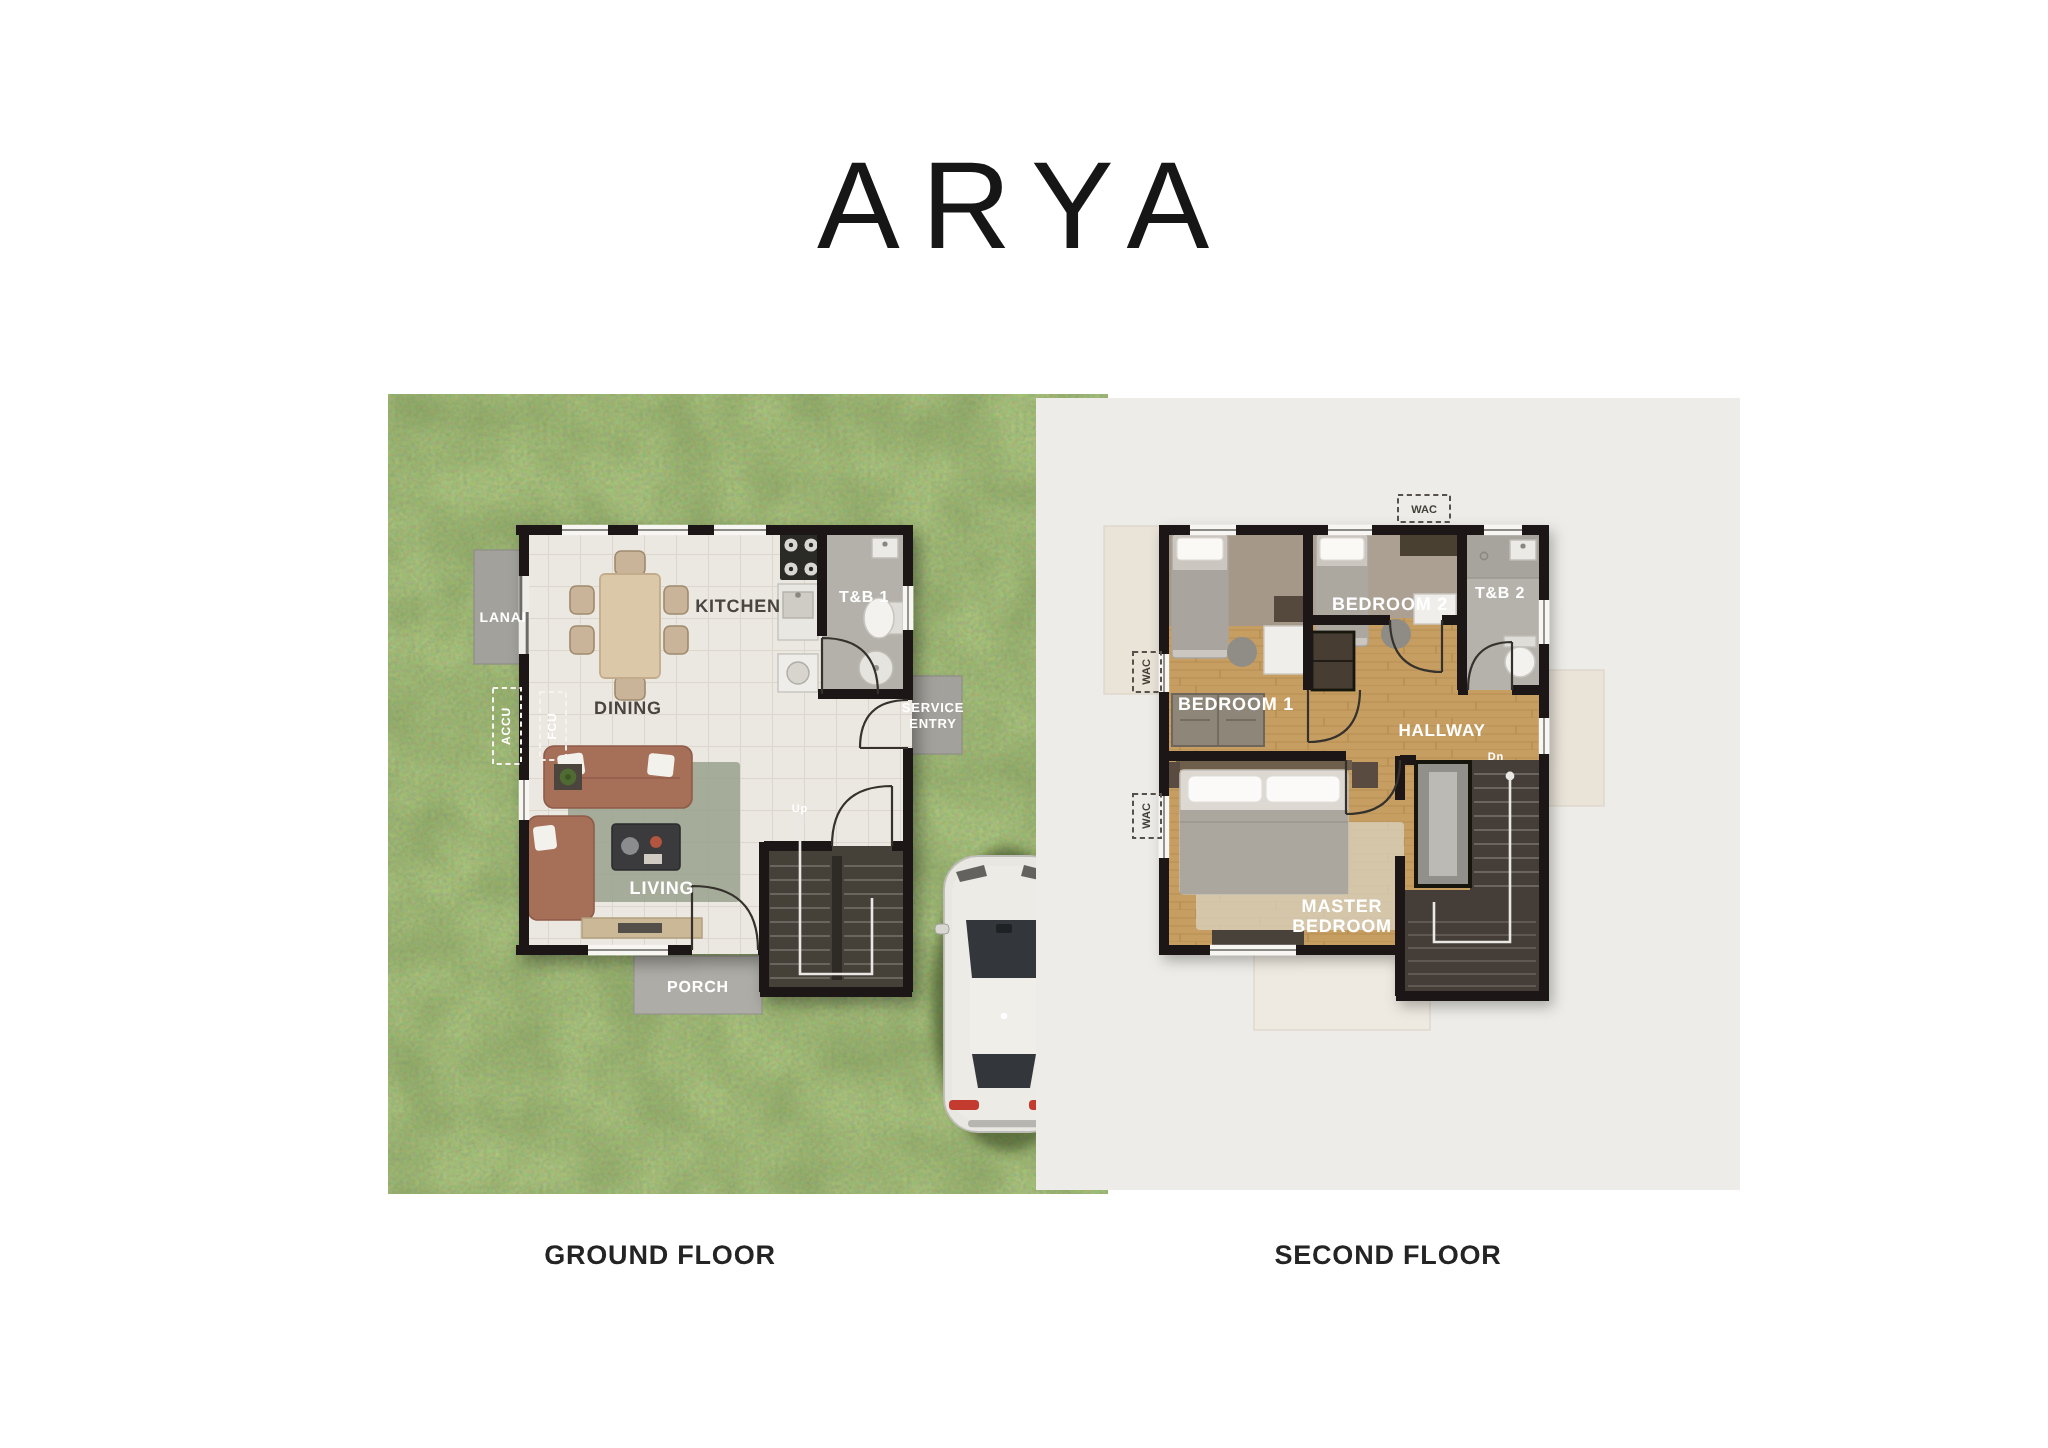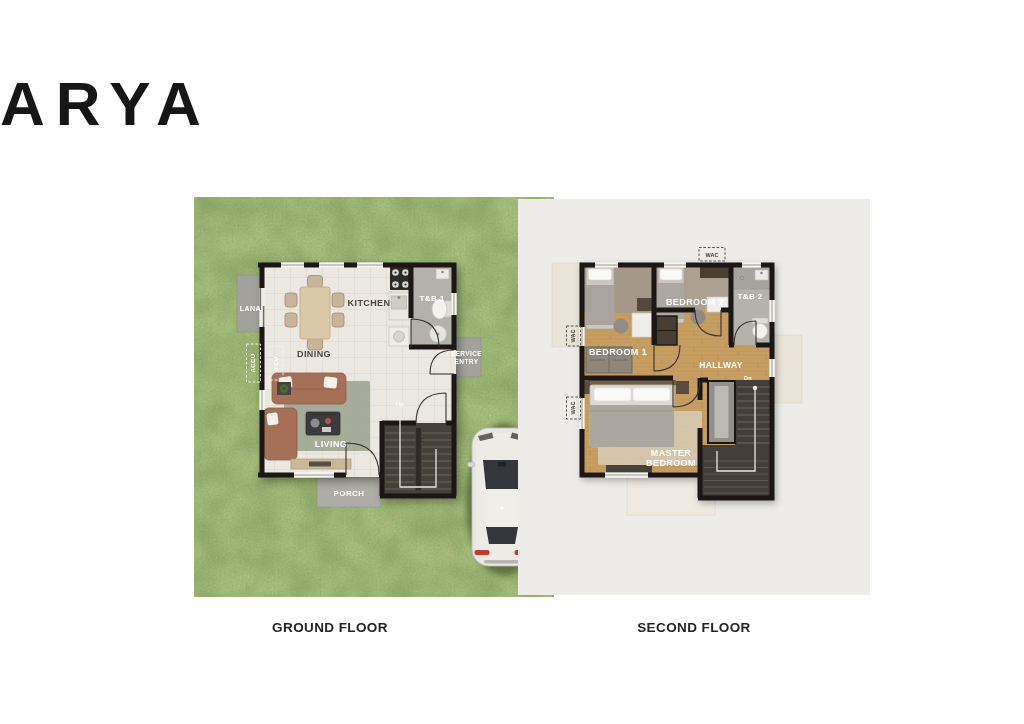--- a/index.html
+++ b/index.html
@@ -1,19 +1,19 @@
 <!DOCTYPE html>
 <html><head>
 <meta charset="utf-8">
 <style>
   html,body{margin:0;padding:0;background:#fff;}
   .page{position:relative;width:1024px;height:724px;background:#ffffff;overflow:hidden;
         font-family:"Liberation Sans",sans-serif;}
-  .title{position:absolute;left:0;right:0;top:68px;margin:0;
-         font-size:62px;font-weight:700;letter-spacing:11px;color:#161616;}
+  .title{position:absolute;left:0;right:0;top:68px;margin:0;text-align:center;
+         font-size:62px;font-weight:400;letter-spacing:11px;color:#161616;}
   .panel{position:absolute;margin:0;padding:0;}
   .panel svg{display:block;}
   .panel-ground{left:150px;top:197px;width:360px;height:400px;padding-left:44px;}
   .panel-second{left:518px;top:199px;width:352px;height:396px;}
   .caption{position:absolute;top:620px;text-align:center;font-size:13.5px;font-weight:bold;
            letter-spacing:.4px;color:#242424;}
   .caption-ground{left:150px;width:360px;}
   .caption-second{left:518px;width:352px;}
   
   text{font-family:"Liberation Sans",sans-serif;}

